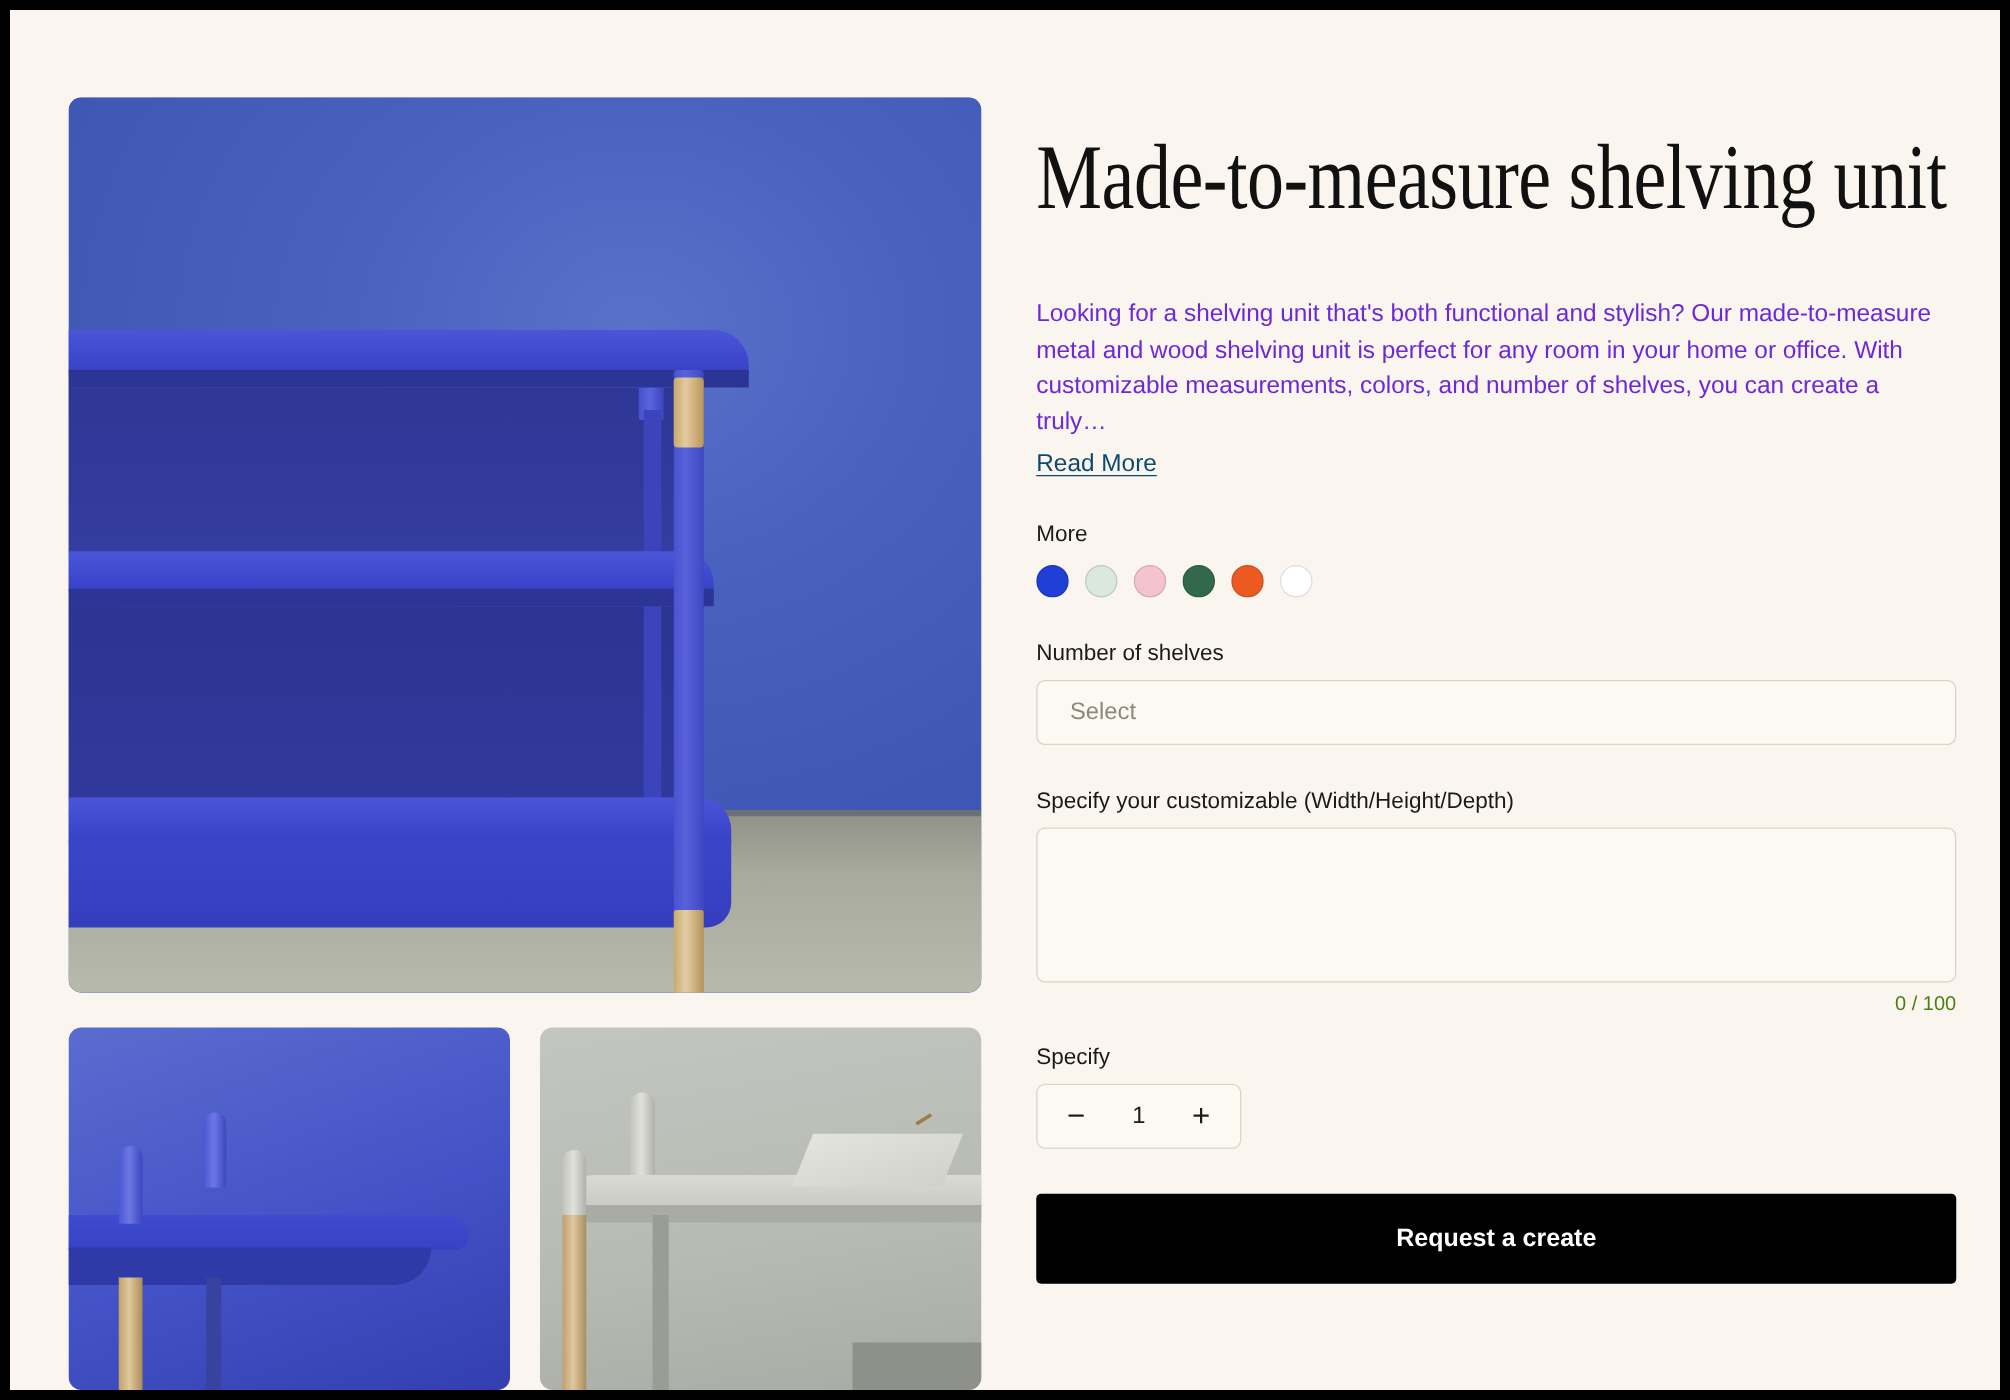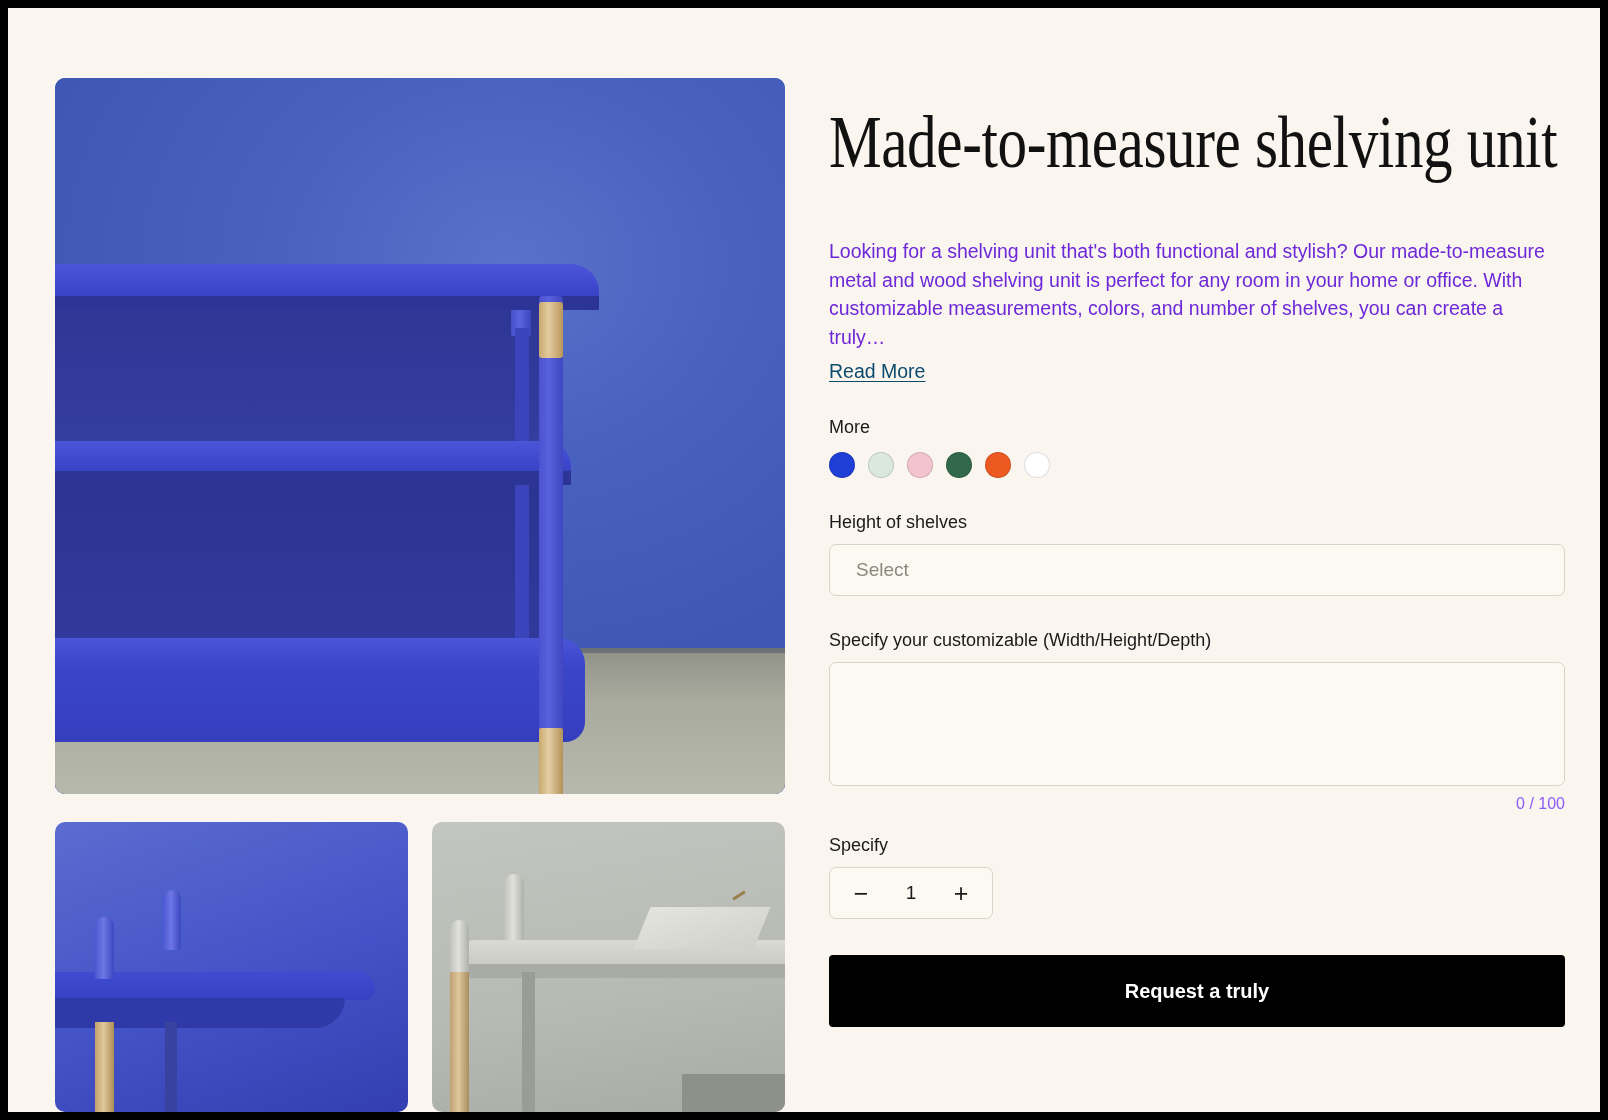--- a/index.html
+++ b/index.html
@@ -260,21 +260,21 @@
     width: 100%;
     height: 124px;
     border: 1px solid #d8d4cb;
     border-radius: 7px;
     background: #fcf9f3;
     cursor: text;
   }
   .counter {
     text-align: right;
     font-size: 16px;
-    color: #8b5cf6;
+    color: #4d7c0f;
     margin-top: 9px;
   }
   .stepper {
     width: 164px;
     height: 52px;
     border: 1px solid #d8d4cb;
     border-radius: 7px;
     background: #fcf9f3;
     display: flex;
     align-items: center;
@@ -368,35 +368,35 @@
           <div class="swatch" style="background:#1f3fd6"></div>
           <div class="swatch" style="background:#dae9dc"></div>
           <div class="swatch" style="background:#f4c3d0"></div>
           <div class="swatch" style="background:#32694c"></div>
           <div class="swatch" style="background:#ec5a22"></div>
           <div class="swatch" style="background:#ffffff"></div>
         </div>
       </div>
 
       <div class="block">
-        <div class="field-label">Height of shelves</div>
+        <div class="field-label">Number of shelves</div>
         <div class="input-select">Select</div>
       </div>
 
       <div class="block">
         <div class="field-label">Specify your customizable (Width/Height/Depth)</div>
         <div class="textarea-box"></div>
         <div class="counter">0 / 100</div>
       </div>
 
       <div class="block" style="margin-top:22px;">
         <div class="field-label">Specify</div>
         <div class="stepper">
           <span class="step-btn">−</span>
           <span class="step-val">1</span>
           <span class="step-btn">+</span>
         </div>
       </div>
 
-      <button class="cta">Request a truly</button>
+      <button class="cta">Request a create</button>
     </div>
   </div>
 </div>
 
 </body></html>

